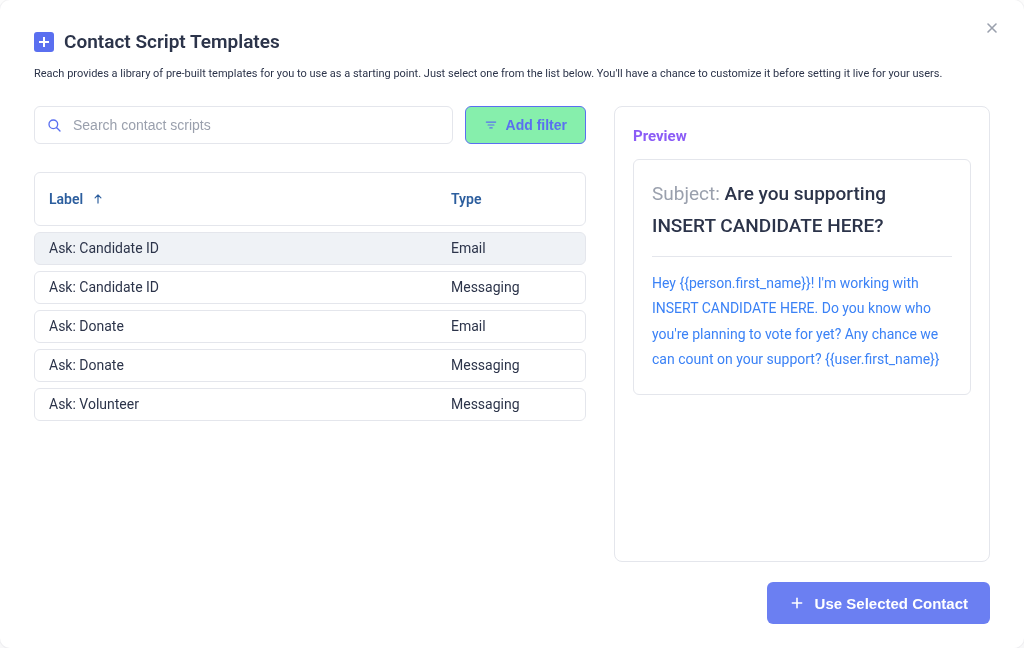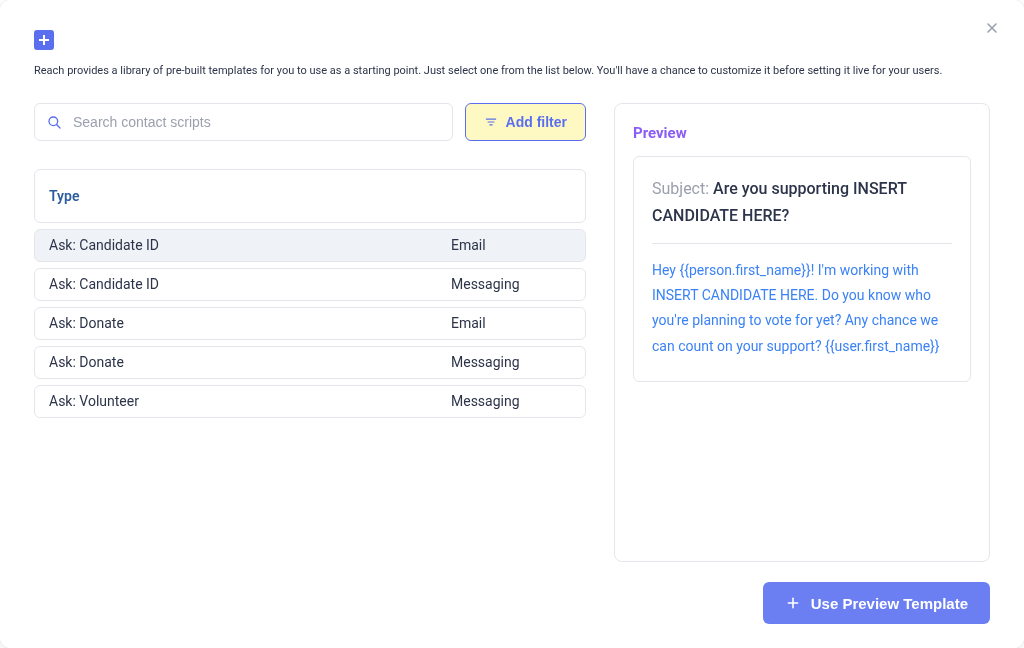--- a/index.html
+++ b/index.html
@@ -120,21 +120,21 @@
     transform: translateY(-50%);
     color: #5a6ff0;
     width: 16px; height: 16px;
     pointer-events: none;
   }
   .filter-btn {
     height: 38px;
     padding: 0 18px;
     border: 1px solid #5a6ff0;
     color: #5a6ff0;
-    background: #fef9c3;
+    background: #86efac;
     border-radius: 6px;
     font-weight: 600;
     font-size: 14px;
     display: inline-flex;
     align-items: center;
     gap: 8px;
     cursor: pointer;
   }
   .filter-btn svg { width: 14px; height: 14px; }
 
@@ -180,21 +180,21 @@
     font-size: 15px;
     color: #8b5cf6;
     margin-bottom: 14px;
   }
   .preview-box {
     border: 1px solid #e4e6ec;
     border-radius: 6px;
     padding: 18px 18px 22px 18px;
   }
   .subject-line {
-    font-size: 16px;
+    font-size: 19px;
     line-height: 1.7;
     padding-bottom: 14px;
     border-bottom: 1px solid #e4e6ec;
     margin-bottom: 14px;
   }
   .subject-label { color: #9aa0ad; }
   .subject-value { color: #2c344a; font-weight: 500; }
   .body-text {
     font-size: 14px;
     line-height: 1.8;
@@ -229,20 +229,21 @@
 <div class="modal">
 
   <div class="close-btn">
     <svg viewBox="0 0 24 24">
         <path d="M6 6 L18 18 M18 6 L6 18" stroke="currentColor" stroke-width="2.4" stroke-linecap="round" fill="none"></path>
       </svg>
   </div>
 
   <div class="header-row">
     <div class="header-icon"></div>
+    <h1 class="title">Contact Script Templates</h1>
   </div>
 
   <p class="subtitle">Reach provides a library of pre-built templates for you to use as a starting point. Just select one from the list below. You'll have a chance to customize it before setting it live for your users.</p>
 
   <div class="body">
 
     <div class="left">
 
       <div class="toolbar">
         <div class="search-wrap">
@@ -256,20 +257,26 @@
           <svg viewBox="0 0 24 24">
               <line x1="4" y1="7" x2="20" y2="7" stroke="currentColor" stroke-width="2" stroke-linecap="round"></line>
               <line x1="7" y1="12" x2="17" y2="12" stroke="currentColor" stroke-width="2" stroke-linecap="round"></line>
               <line x1="10" y1="17" x2="14" y2="17" stroke="currentColor" stroke-width="2" stroke-linecap="round"></line>
             </svg>
           <span>Add filter</span>
         </button>
       </div>
 
       <div class="list-header">
+        <div class="col-label">
+          <span>Label</span>
+          <svg class="sort-arrow" viewBox="0 0 24 24">
+              <path d="M12 5 L12 19 M12 5 L7 10 M12 5 L17 10" stroke="currentColor" stroke-width="2" fill="none" stroke-linecap="round" stroke-linejoin="round"></path>
+            </svg>
+        </div>
         <div class="col-type">
           <span>Type</span>
         </div>
       </div>
 
       <div class="rows" id="rows-container">
 
       <div class="row selected">
             <div class="cell-label">Ask: Candidate ID</div>
             <div class="cell-type">Email</div>
@@ -307,17 +314,17 @@
     </div>
 
   </div>
 
   <div class="footer">
     <button class="primary-btn">
       <svg viewBox="0 0 24 24">
           <line x1="12" y1="5" x2="12" y2="19" stroke="currentColor" stroke-width="2.4" stroke-linecap="round"></line>
           <line x1="5" y1="12" x2="19" y2="12" stroke="currentColor" stroke-width="2.4" stroke-linecap="round"></line>
         </svg>
-      <span>Use Preview Template</span>
+      <span>Use Selected Contact</span>
     </button>
   </div>
 
 </div>
 
 </body></html>

